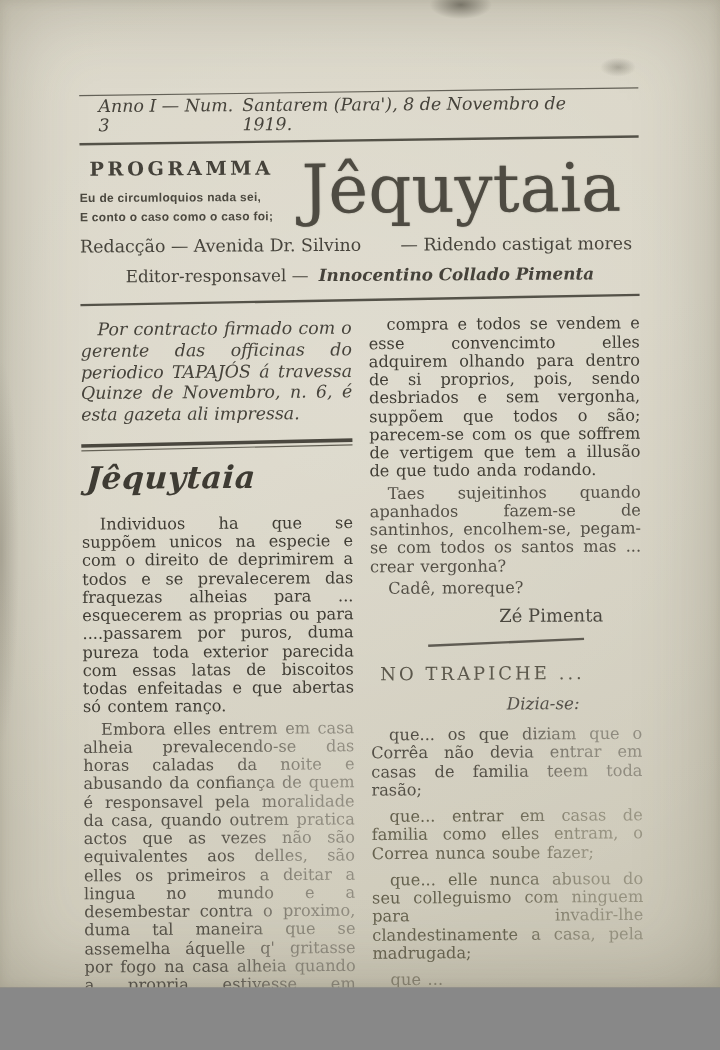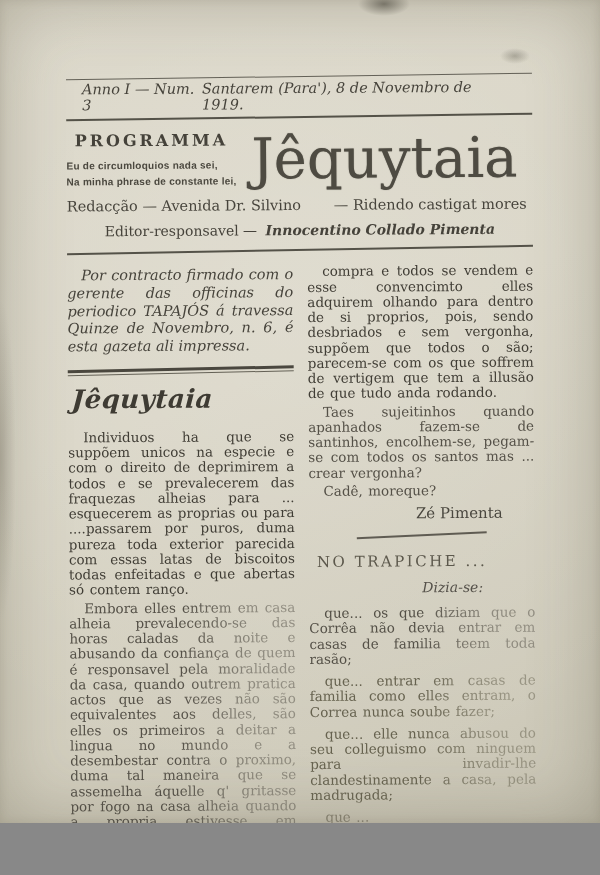--- a/index.html
+++ b/index.html
@@ -85,21 +85,21 @@
     <div class="dateline">
       <span>Anno I — Num. 3</span>
       <span>Santarem (Para'), 8 de Novembro de 1919.</span>
     </div>
     <div class="rule thick"></div>
 
     <div class="masthead">
       <div class="programma">
         <div class="prog-title">PROGRAMMA</div>
         <div class="prog-line">Eu de circumloquios nada sei,</div>
-        <div class="prog-line">Na minha phrase de constante lei,</div>
+        <div class="prog-line">E conto o caso como o caso foi;</div>
       </div>
       <div class="np-title">Jêquytaia</div>
     </div>
 
     <div class="redaccao-row">
       <span>Redacção — Avenida Dr. Silvino</span>
       <span>— Ridendo castigat mores</span>
     </div>
     <div class="editor-row">
       <span>Editor-responsavel —</span>

